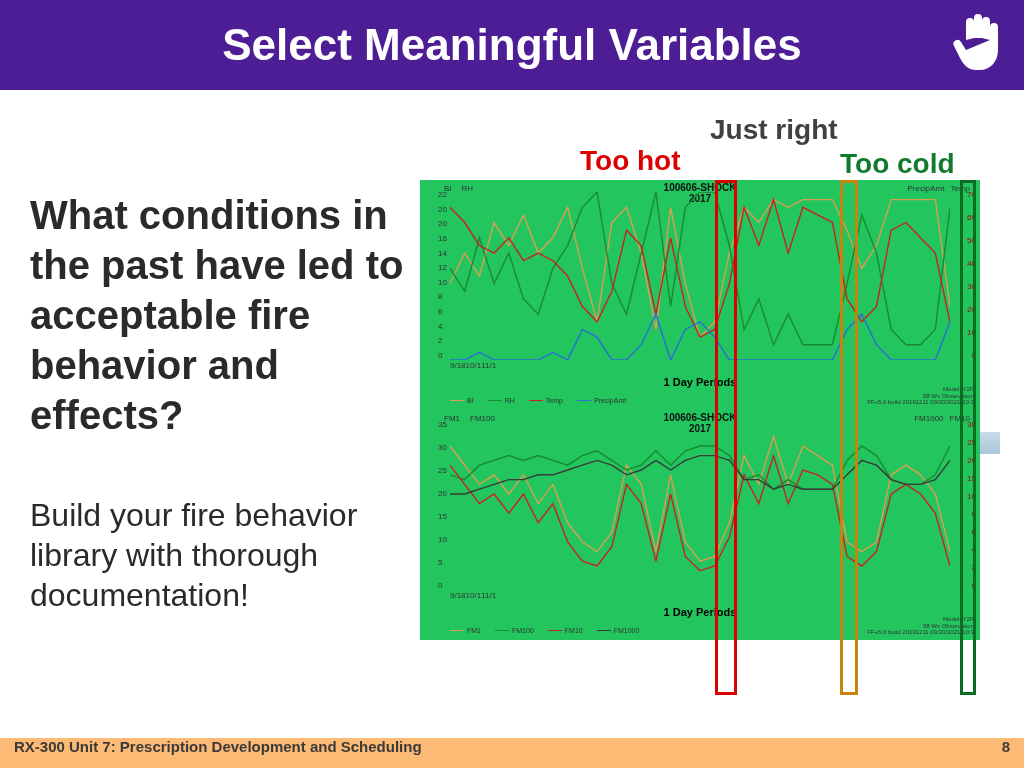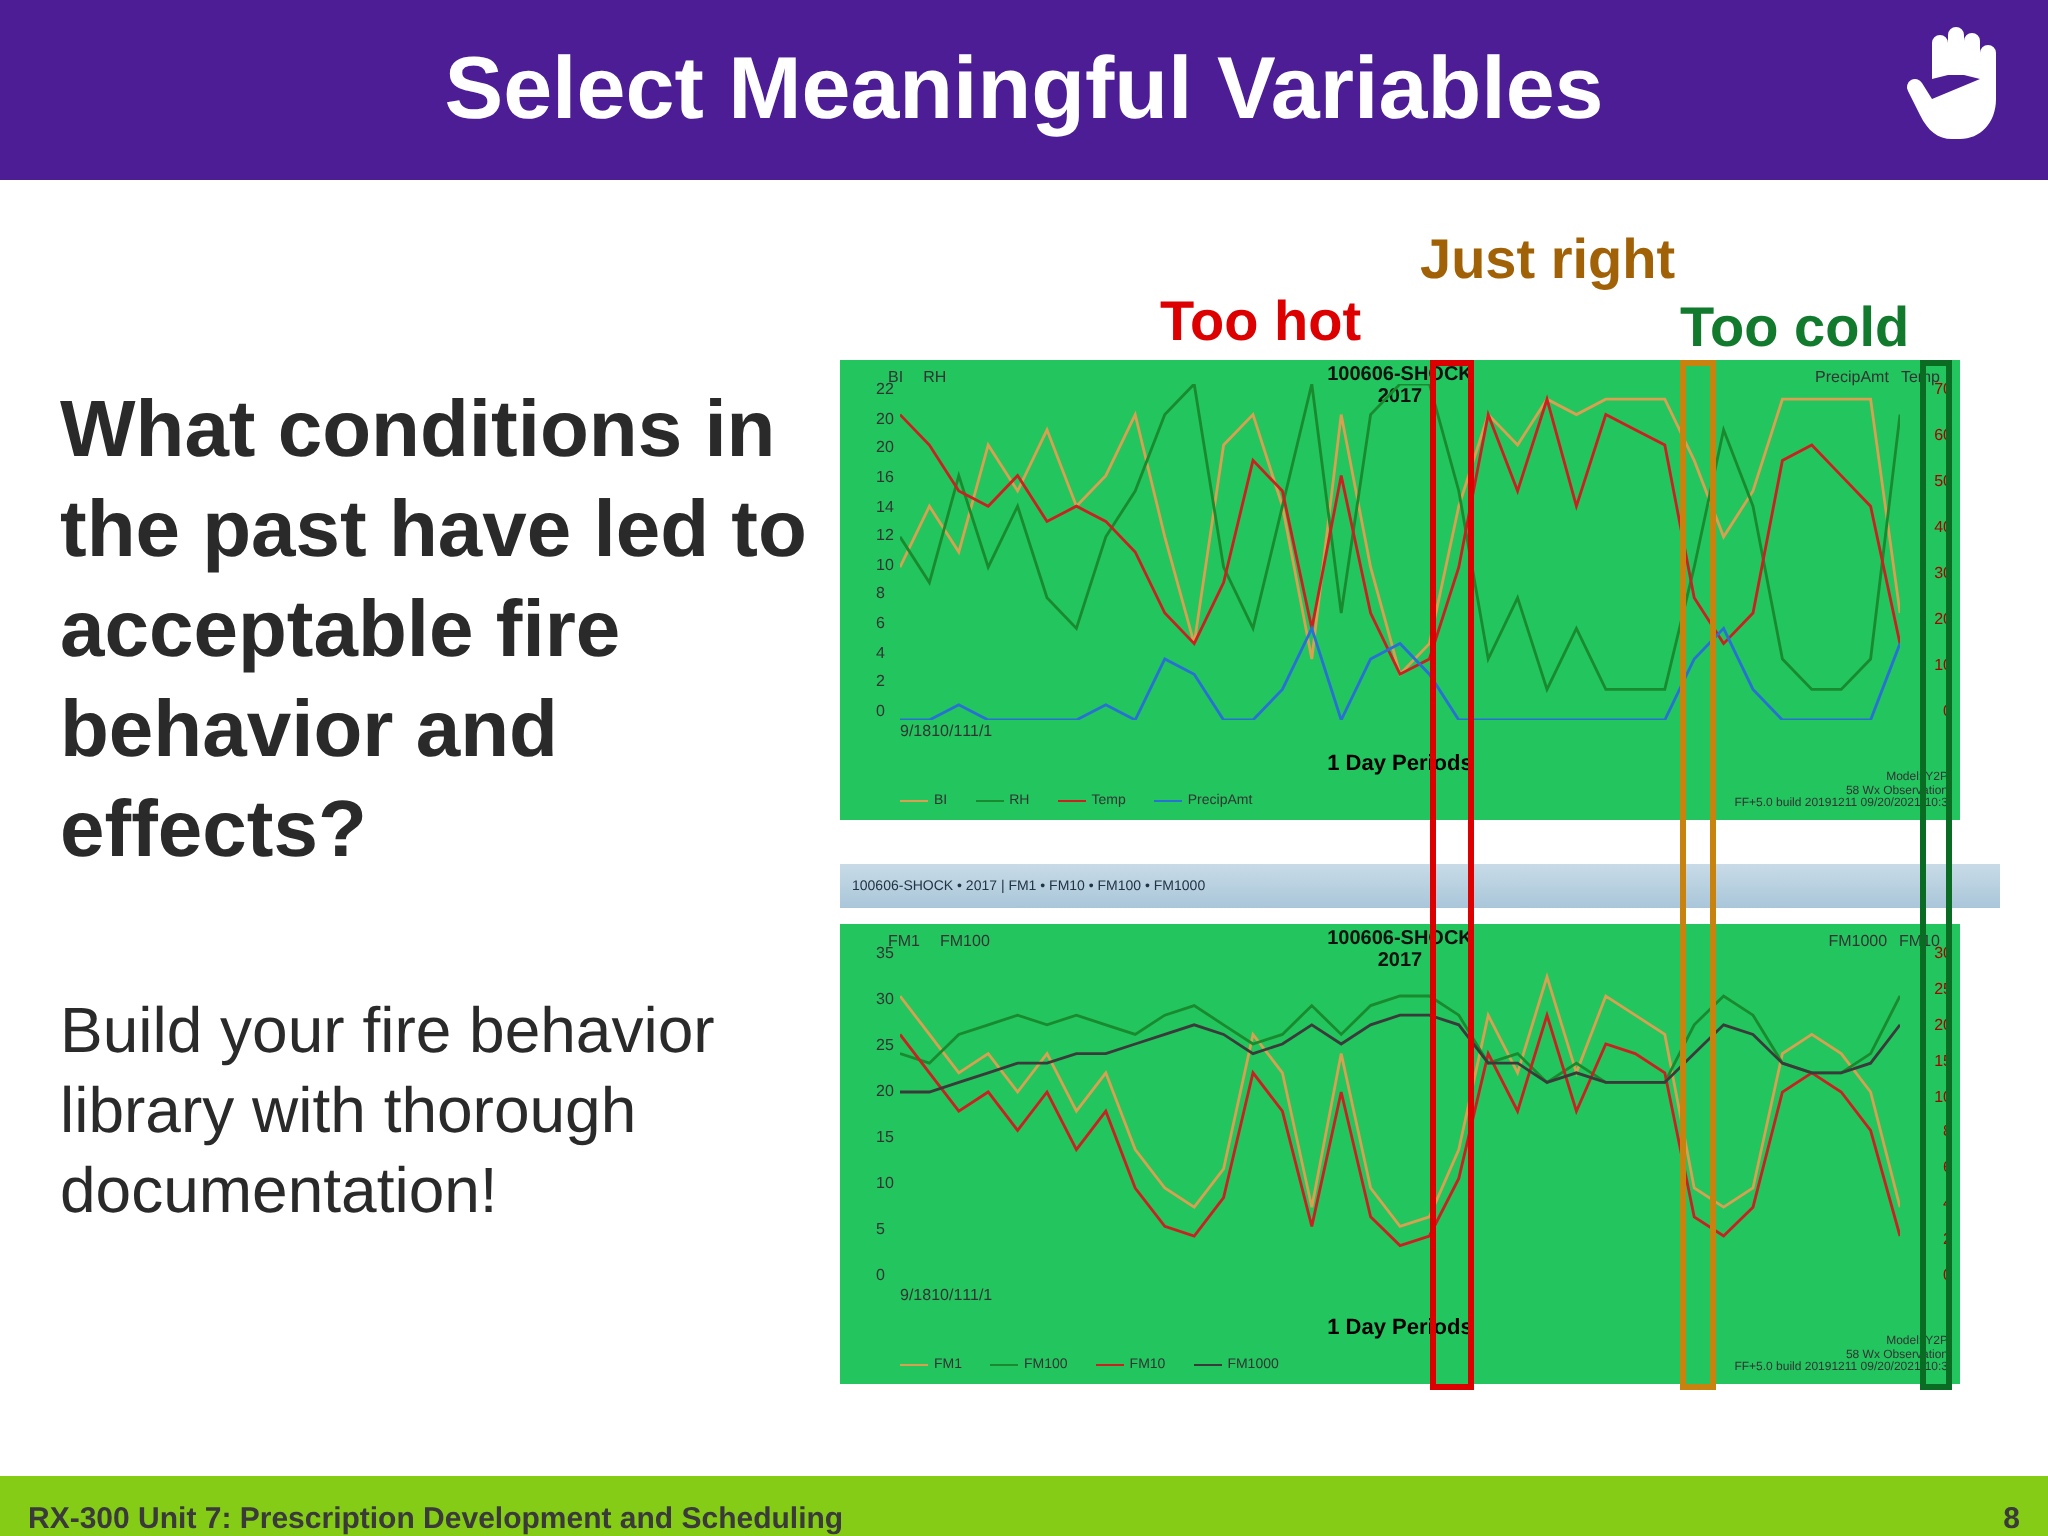--- a/index.html
+++ b/index.html
@@ -7,42 +7,42 @@
   .header { width: 100%; height: 90px; background: #4c1d95; display: flex; align-items: center; justify-content: center; position: relative; }
   .title { color: #fff; font-size: 44px; font-weight: bold; }
   .hand-icon { position: absolute; right: 18px; top: 50%; transform: translateY(-50%); }
   .body-area { display: flex; width: 100%; height: 640px; padding-top: 30px; }
   .text-col { width: 420px; padding: 70px 10px 0 30px; }
   .q1 { font-size: 40px; font-weight: bold; color: #2a2a2a; line-height: 1.25; margin-bottom: 55px; }
   .q2 { font-size: 32px; font-weight: normal; color: #2a2a2a; line-height: 1.25; }
   .chart-col { flex: 1; position: relative; padding-top: 0; }
   .label { position: absolute; font-weight: bold; font-size: 28px; }
   .label.hot { color: #dc0000; left: 160px; top: 25px; text-align: center; }
-  .label.right { color: #a16207; left: 290px; top: -6px; }
+  .label.right { color: #404040; left: 290px; top: -6px; }
   .label.cold { color: #117a2c; left: 420px; top: 28px; }
   .chart-stack { position: absolute; top: 60px; left: 0; width: 580px; }
   .chart-box { width: 560px; height: 230px; background: #22c55e; position: relative; overflow: hidden; }
   .axis-left { position: absolute; left: 18px; top: 10px; height: 170px; display: flex; flex-direction: column; justify-content: space-between; font-size: 8px; color: #333; }
   .axis-right { position: absolute; right: 4px; top: 10px; height: 170px; display: flex; flex-direction: column; justify-content: space-between; font-size: 8px; color: #a00; text-align: right; }
   .axis-x { position: absolute; bottom: 40px; left: 30px; right: 25px; display: flex; justify-content: flex-start; font-size: 8px; color: #333; }
   .periods { position: absolute; bottom: 22px; width: 100%; text-align: center; font-size: 11px; font-weight: bold; color: #000; }
   .ct { position: absolute; top: 2px; width: 100%; text-align: center; font-size: 10px; font-weight: bold; color: #111; }
   .small-legend { position: absolute; bottom: 6px; left: 30px; font-size: 7px; color: #333; display: flex; gap: 14px; }
   .legend-item { display: flex; align-items: center; gap: 3px; }
   .lsw { width: 14px; height: 0; border-top: 1.5px solid; }
   .meta { position: absolute; bottom: 4px; right: 6px; font-size: 6px; color: #333; text-align: right; line-height: 1.1; }
   .tl { position: absolute; top: 4px; left: 24px; font-size: 8px; color: #333; display: flex; gap: 10px; }
   .tr { position: absolute; top: 4px; right: 10px; font-size: 8px; color: #333; display: flex; gap: 6px; }
   svg.plot { position: absolute; left: 30px; top: 12px; width: 500px; height: 168px; }
   .bar-strip { position: absolute; left: 0; width: 580px; height: 22px; background: linear-gradient(#c8dbe7,#a9c6d9); top: 252px; display:flex; align-items:center; padding-left:6px; font-size:7px; color:#234; }
   .highlight-box { position: absolute; top: 60px; width: 22px; border: 3px solid; }
   .hb-hot { border-color: #dc0000; left: 295px; height: 515px; }
   .hb-right { border-color: #c8830e; left: 420px; height: 515px; width: 18px; }
   .hb-cold { border-color: #0a6b22; left: 540px; height: 515px; width: 16px; }
-  .footer { position: absolute; bottom: 0; left: 0; width: 100%; height: 30px; background: #84cc16; display: flex; align-items: flex-end; justify-content: space-between; padding: 0 14px; font-size: 15px; font-weight: bold; color: #3a3a3a; }
+  .footer { position: absolute; bottom: 0; left: 0; width: 100%; height: 30px; background: #fdba74; display: flex; align-items: flex-start; justify-content: space-between; padding: 0 14px; font-size: 15px; font-weight: bold; color: #3a3a3a; }
   .pg { font-weight: bold; }
 </style>
 </head>
 <body>
 
 <div class="header">
   <div class="title">Select Meaningful Variables</div>
   <div class="hand-icon">
     <svg width="54" height="62" viewBox="0 0 54 62">
       <path d="M14 28 V10 a4 4 0 0 1 8 0 V26 M22 26 V6 a4 4 0 0 1 8 0 V26 M30 26 V9 a4 4 0 0 1 8 0 V28 M38 28 V15 a4 4 0 0 1 8 0 V38 c0 12 -8 20 -18 20 h-4 c-7 0 -12 -4 -16 -12 l-6 -12 a4 4 0 0 1 7 -4 l5 8" fill="#ffffff"></path>
@@ -127,21 +127,21 @@
           <span class="legend-item">
               <span class="lsw" style="border-color:#2a6fd6"></span>
               <span>PrecipAmt</span>
             </span>
         </div>
         <div class="meta"><span>Model: Y2P</span><br><span>58 Wx Observation</span><br><span>FF+5.0 build 20191211 09/20/2021-10:3</span></div>
       </div>
 
       <div class="bar-strip">100606-SHOCK • 2017 | FM1 • FM10 • FM100 • FM1000</div>
 
-      <div class="chart-box" style="margin-top:52px">
+      <div class="chart-box" style="">
         <div class="tl">
             <span>FM1</span>
             <span>FM100</span>
           </div>
         <div class="tr">
             <span>FM1000</span>
             <span>FM10</span>
           </div>
         <div class="ct"><span>100606-SHOCK</span><br><span>2017</span></div>
         <div class="axis-left">

